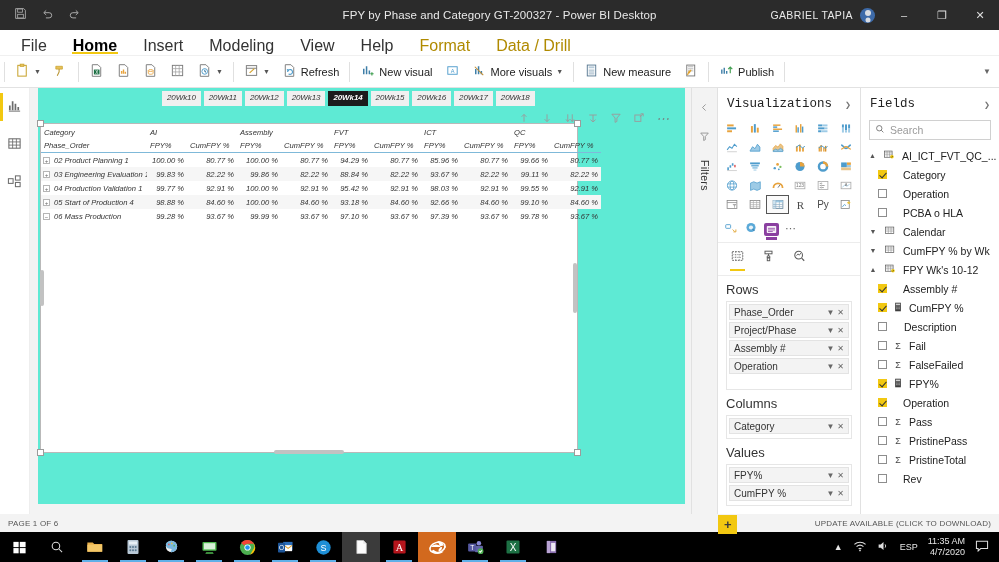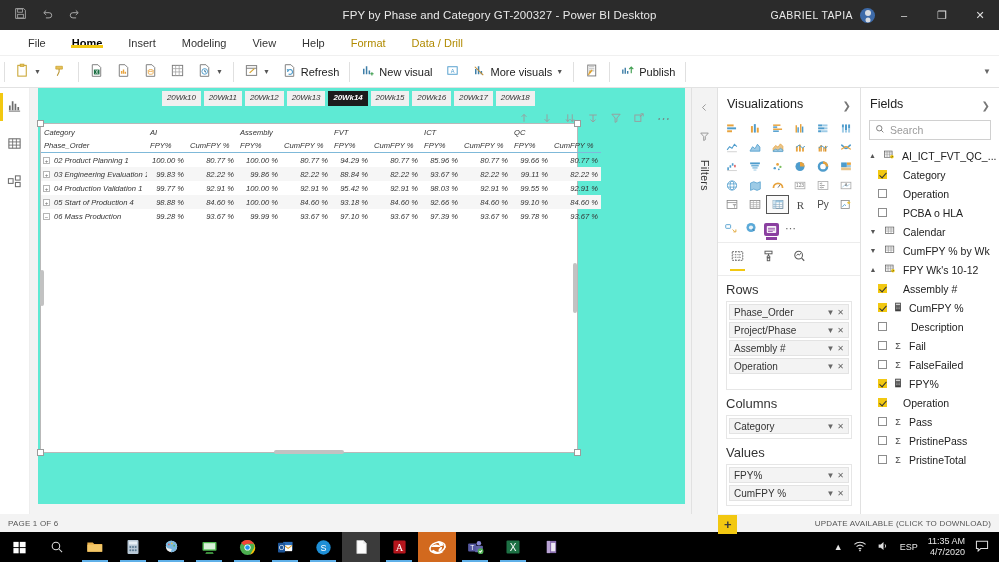--- a/index.html
+++ b/index.html
@@ -36,22 +36,22 @@
     border-radius: 50%; background: #d9dde3;
     box-shadow: 0 7px 0 -0.5px #d9dde3;
   }
   .winbtn {
     width: 38px; height: 30px; display: flex; align-items: center;
     justify-content: center; font-size: 11px; color: #ddd;
   }
 
   
   .ribbon-tabs {
-    height: 26px; background: #fff; display: flex; align-items: center;
-    padding-left: 15px; font-size: 11px; border-bottom: 1px solid #f0f0f0;
+    height: 26px; background: #fff; display: flex; align-items: flex-end;
+    padding-left: 8px; font-size: 16px; border-bottom: 1px solid #f0f0f0;
   }
   .rtab {
     padding: 0 13px; display: flex; align-items: center; color: #333;
     position: relative;
   }
   .rtab.active { font-weight: bold; color: #000; }
   .rtab.active::after {
     content: ''; position: absolute; left: 12px; right: 12px; bottom: 1px;
     height: 2.5px; background: #f2c811;
   }
@@ -174,21 +174,21 @@
 
   
   .pane {
     background: #fff; border-left: 1px solid #e1e1e1;
     display: flex; flex-direction: column;
   }
   .pane-viz { width: 143px; }
   .pane-fields { width: 139px; }
   .pane-head {
     display: flex; align-items: flex-end; justify-content: space-between;
-    padding: 9px 9px 7px; font-size: 12.5px; color: #222;
+    padding: 9px 9px 7px; font-size: 12.5px; color: #222; font-family: Liberation Mono, monospace;
   }
   .pane-head .arrow { font-size: 10px; color: #777; }
 
   .viz-gallery {
     display: grid; grid-template-columns: repeat(6, 1fr);
     gap: 2px; padding: 2px 4px 4px;
   }
   .viz-cell {
     height: 17px; display: flex; align-items: center; justify-content: center;
     position: relative;
@@ -467,20 +467,30 @@
       <span>
         <svg width="15" height="15" viewBox="0 0 16 16">
             <path d="M4 12V6.5M7 12V3.5M10 12V8.5" stroke="#3f7fa8" stroke-width="1.6"></path>
             <path d="M3 4l9 9" stroke="#c48b2e" stroke-width="1.1"></path>
           </svg>
       </span>
       <span>More visuals</span>
       <span class="chev">▼</span>
     </div>
     <div class="rsep"></div>
+    <div class="ritem">
+      <span>
+        <svg width="15" height="15" viewBox="0 0 16 16">
+            <rect x="3.5" y="2.2" width="9" height="11.6" fill="none" stroke="#5a7a93" stroke-width="1"></rect>
+            <rect x="5" y="3.6" width="6" height="2" fill="#b9ccda"></rect>
+            <path d="M5 7.6h6M5 9.6h6M5 11.6h6" stroke="#8ba6ba" stroke-width=".9"></path>
+          </svg>
+      </span>
+      <span>New measure</span>
+    </div>
     <div class="ritem">
       <span>
         <svg width="15" height="15" viewBox="0 0 16 16">
             <rect x="4" y="2.2" width="8.5" height="11.6" fill="none" stroke="#7a7a7a" stroke-width="1"></rect>
             <path d="M5.4 4h5.6M5.4 6.2h5.6M5.4 8.4h5.6" stroke="#a0a0a0" stroke-width=".8"></path>
             <path d="M4.8 12.8l2-4.6-.4 2.6 2.2-3.4" fill="none" stroke="#e0a22c" stroke-width="1.3"></path>
           </svg>
       </span>
     </div>
     <div class="rsep"></div>
@@ -1125,21 +1135,21 @@
                 <circle cx="6.8" cy="7" r=".8" fill="#cfcfcf"></circle>
                 <circle cx="3.2" cy="9.5" r=".8" fill="#cfcfcf"></circle>
                 <circle cx="5" cy="9.5" r=".8" fill="#cfcfcf"></circle>
                 <circle cx="6.8" cy="9.5" r=".8" fill="#cfcfcf"></circle>
               </svg>
           </span>
           <span>CumFPY %</span>
         </div>
         <div class="f-row">
           <span class="cbox indent"></span>
-          <span style="margin-left:17px">Description</span>
+          <span style="margin-left:10px">Description</span>
         </div>
         <div class="f-row">
           <span class="cbox indent"></span>
           <span class="sigma">Σ</span>
           <span>Fail</span>
         </div>
         <div class="f-row">
           <span class="cbox indent"></span>
           <span class="sigma">Σ</span>
           <span>FalseFailed</span>
@@ -1172,20 +1182,24 @@
         <div class="f-row">
           <span class="cbox indent"></span>
           <span class="sigma">Σ</span>
           <span>PristinePass</span>
         </div>
         <div class="f-row">
           <span class="cbox indent"></span>
           <span class="sigma">Σ</span>
           <span>PristineTotal</span>
         </div>
+        <div class="f-row">
+          <span class="cbox indent"></span>
+          <span style="margin-left:9px">Rev</span>
+        </div>
       </div>
     </div>
   </div>
 
   <div class="pagebar">
     <div class="nav-arrows">
       <span class="nav-arrow">◀</span>
       <span class="nav-arrow on">▶</span>
     </div>
     <div class="ptab active">FPY by Category &amp; Phase</div>

